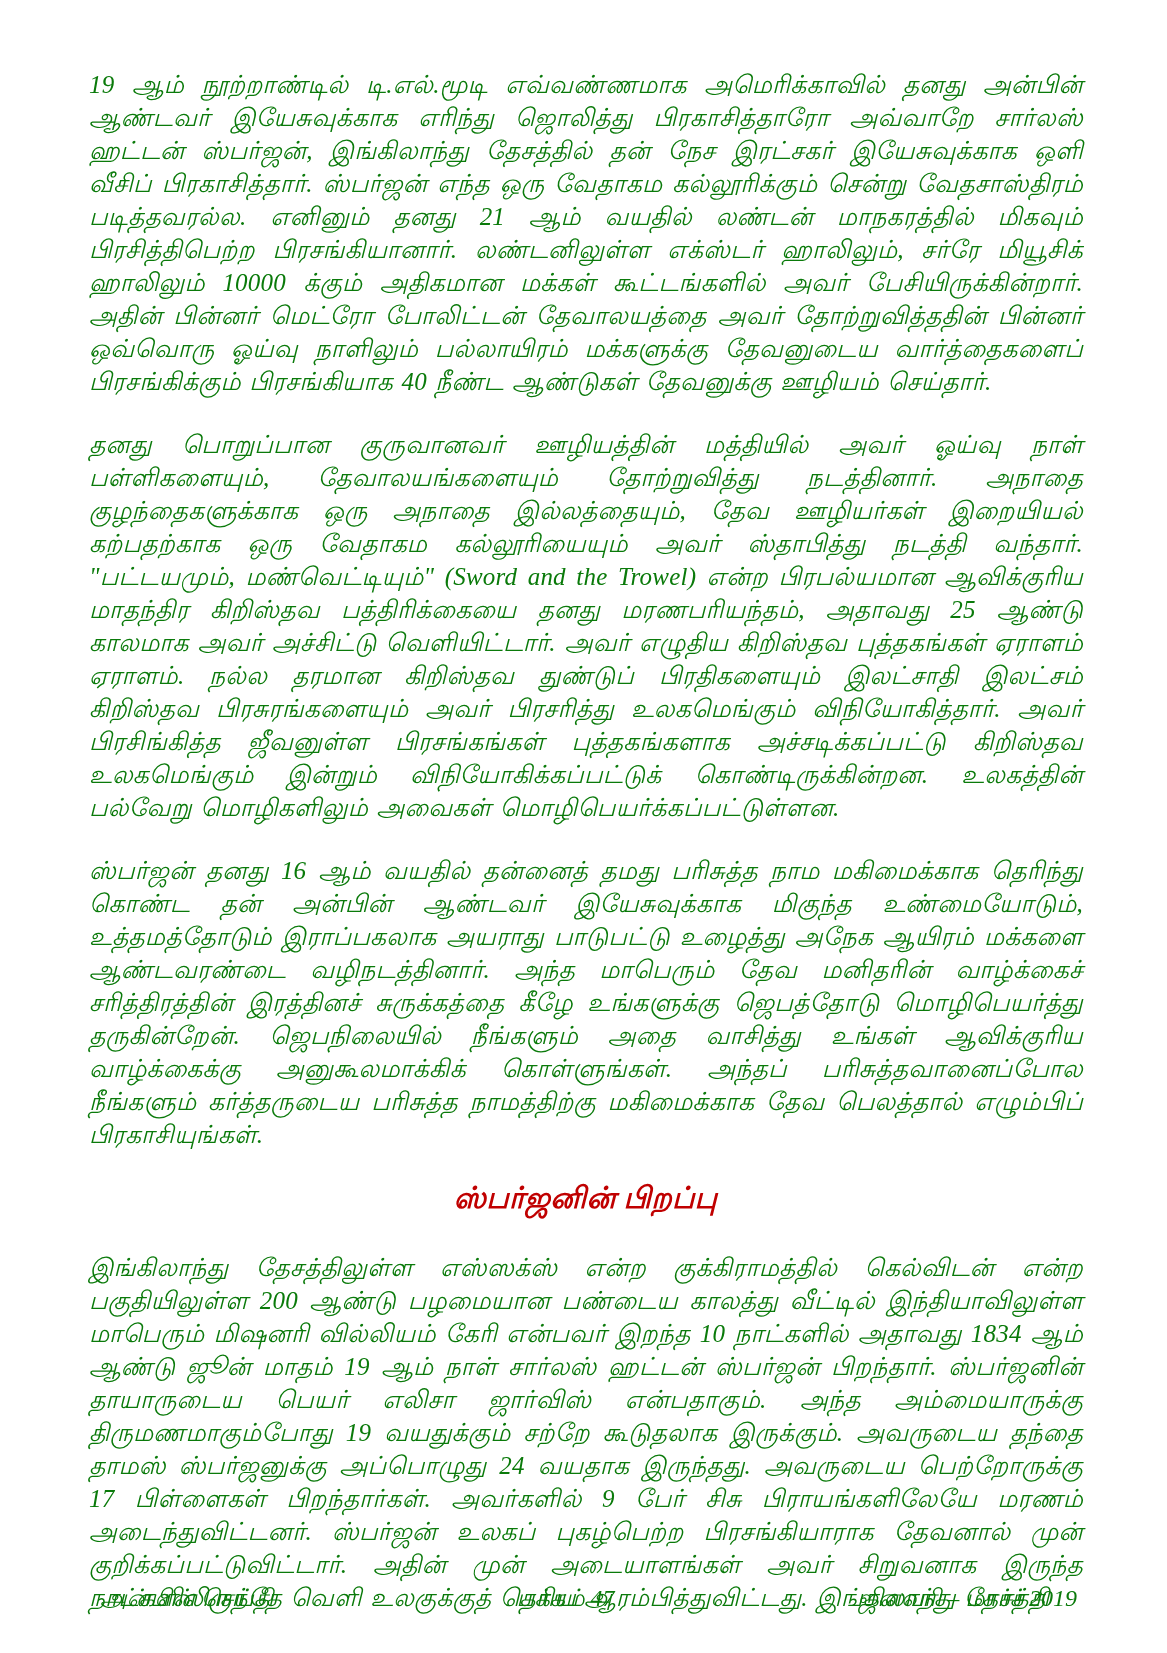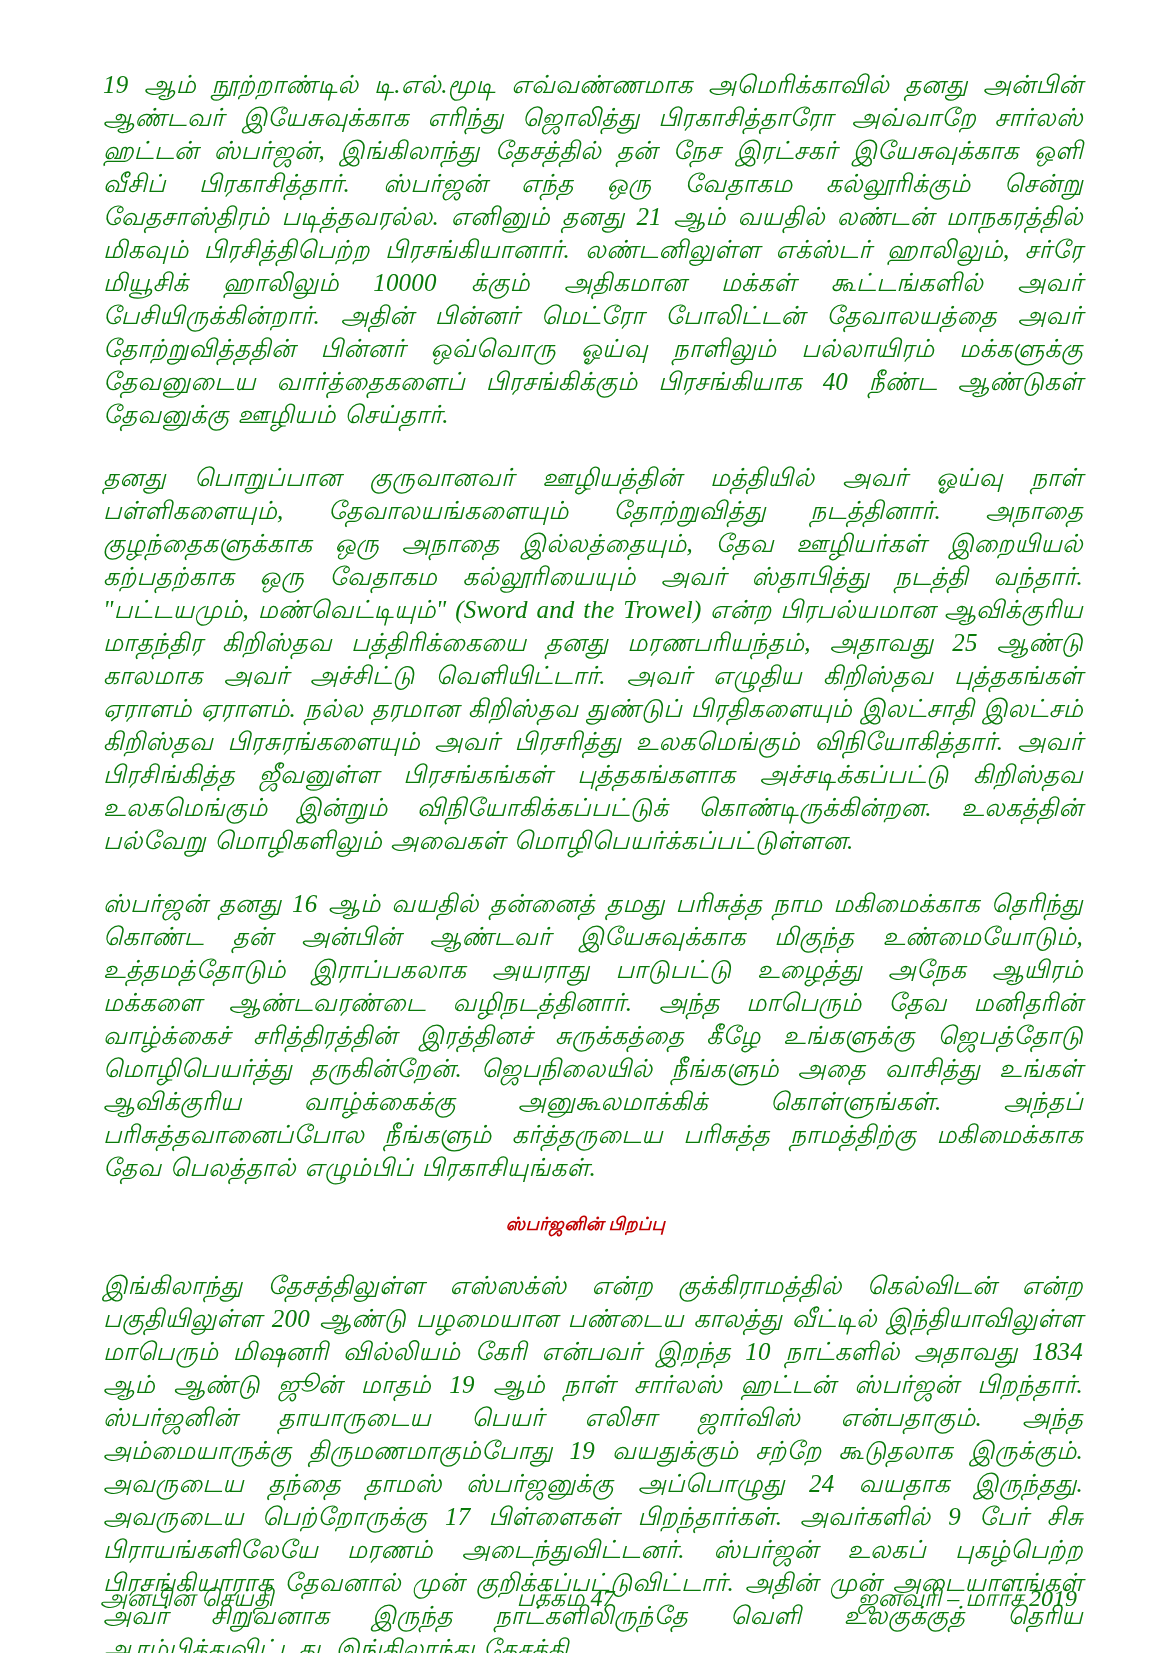--- a/index.html
+++ b/index.html
@@ -15,32 +15,32 @@
     margin: 0 auto;
     background: var(--page_bg, #ffffff);
     color: var(--body_text_color, #0a7a0a);
     font-family: "Liberation Serif", "DejaVu Serif", serif;
     font-style: italic;
     box-sizing: border-box;
     padding: 68px 84px 0 88px;
     overflow: hidden;
   }
   .page p.body-para {
-    margin: 0 0 30px 15px;
+    margin: 0 0 30px 1px;
     font-size: 25px;
     line-height: 1.32;
     text-align: justify;
     text-justify: inter-word;
     letter-spacing: 0.2px;
     word-spacing: 2px;
   }
   .section-heading {
     text-align: center;
     color: var(--heading_color, #c00000);
-    font-size: 18px;
+    font-size: 30px;
     font-weight: bold;
     font-style: italic;
     margin: 4px 0 32px 0;
     letter-spacing: 0.3px;
   }
   .footer {
     position: absolute;
     left: 100px;
     right: 90px;
     bottom: 40px;

